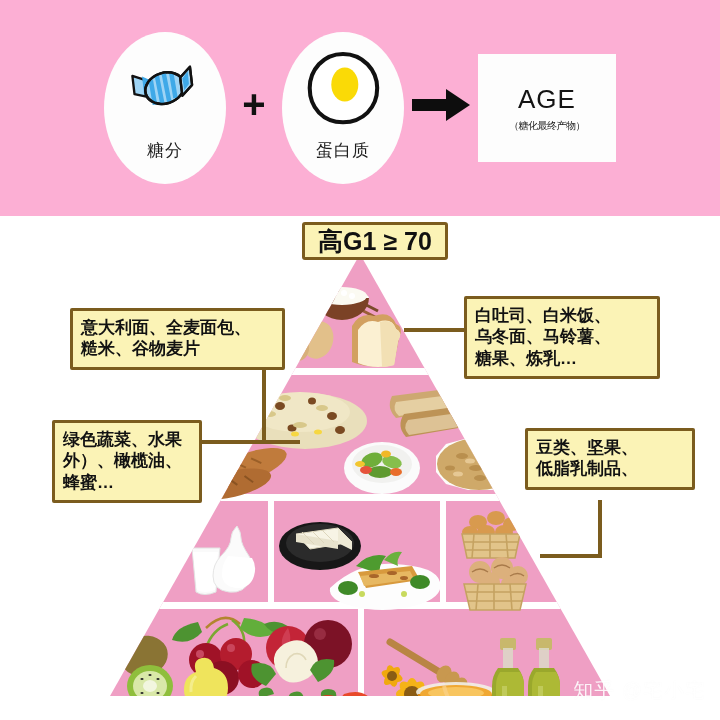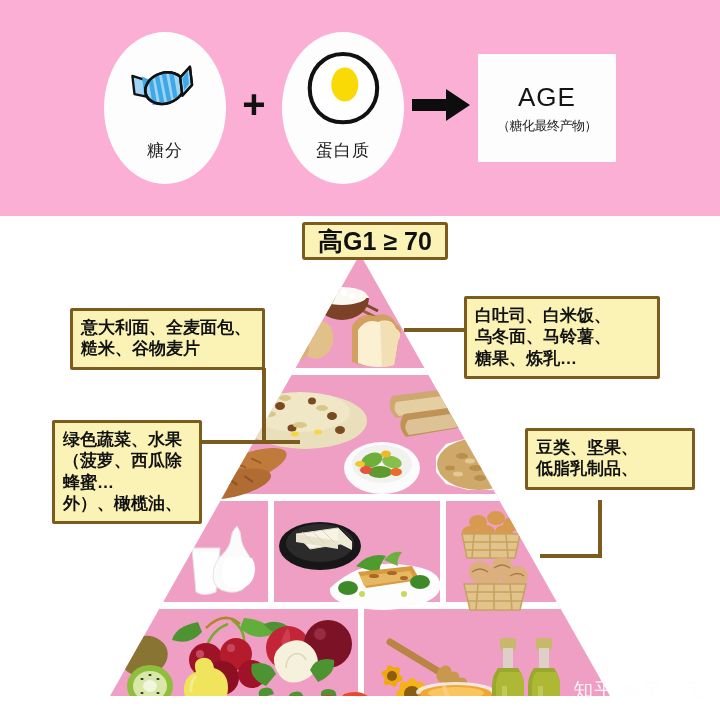--- a/index.html
+++ b/index.html
@@ -76,21 +76,21 @@
     gap: 4px;
   }
   .age-card .age-main {
     font-size: 26px;
     font-weight: normal;
     letter-spacing: 1px;
     color: #141414;
     font-family: "Liberation Sans", sans-serif;
   }
   .age-card .age-sub {
-    font-size: 13px;
+    font-size: 10px;
     color: #1c1c1c;
     letter-spacing: -0.5px;
   }
 
   
   .gi-label {
     position: absolute;
     left: 302px; top: 222px;
     width: 146px; height: 38px;
     background: #fbf3b6;
@@ -124,21 +124,21 @@
     border-radius: 2px;
     color: #121212;
     font-weight: bold;
     line-height: 1.25;
     padding: 6px 8px 7px 8px;
     z-index: 7;
     letter-spacing: 0px;
   }
   .callout span { display: block; white-space: nowrap; }
 
-  #callout-grains  { left: 70px;  top: 308px; width: 195px; font-size: 17px; }
+  #callout-grains  { left: 70px;  top: 308px; width: 215px; font-size: 17px; }
   #callout-veg     { left: 52px;  top: 420px; width: 150px; font-size: 17px; }
   #callout-white   { left: 464px; top: 296px; width: 196px; font-size: 17px; }
   #callout-protein { left: 525px; top: 428px; width: 170px; font-size: 17px; }
 
   
   .watermark {
     position: absolute;
     right: 14px; bottom: 16px;
     font-size: 20px;
     color: rgba(255,255,255,0.88);
@@ -556,23 +556,22 @@
   <div class="conn" style="left:598px; top:500px; width:4px;  height:58px;"></div>
   <div class="conn" style="left:540px; top:554px; width:62px; height:4px;"></div>
 
   <div class="callout" id="callout-grains">
     <span>意大利面、全麦面包、</span>
     <span>糙米、谷物麦片</span>
   </div>
 
   <div class="callout" id="callout-veg">
     <span>绿色蔬菜、水果</span>
-    <span>（菠萝、西瓜除</span>
+    <span>外）、橄榄油、</span>
     <span>蜂蜜…</span>
-    <span>外）、橄榄油、</span>
   </div>
 
   <div class="callout" id="callout-white">
     <span>白吐司、白米饭、</span>
     <span>乌冬面、马铃薯、</span>
     <span>糖果、炼乳…</span>
   </div>
 
   <div class="callout" id="callout-protein">
     <span>豆类、坚果、</span>

